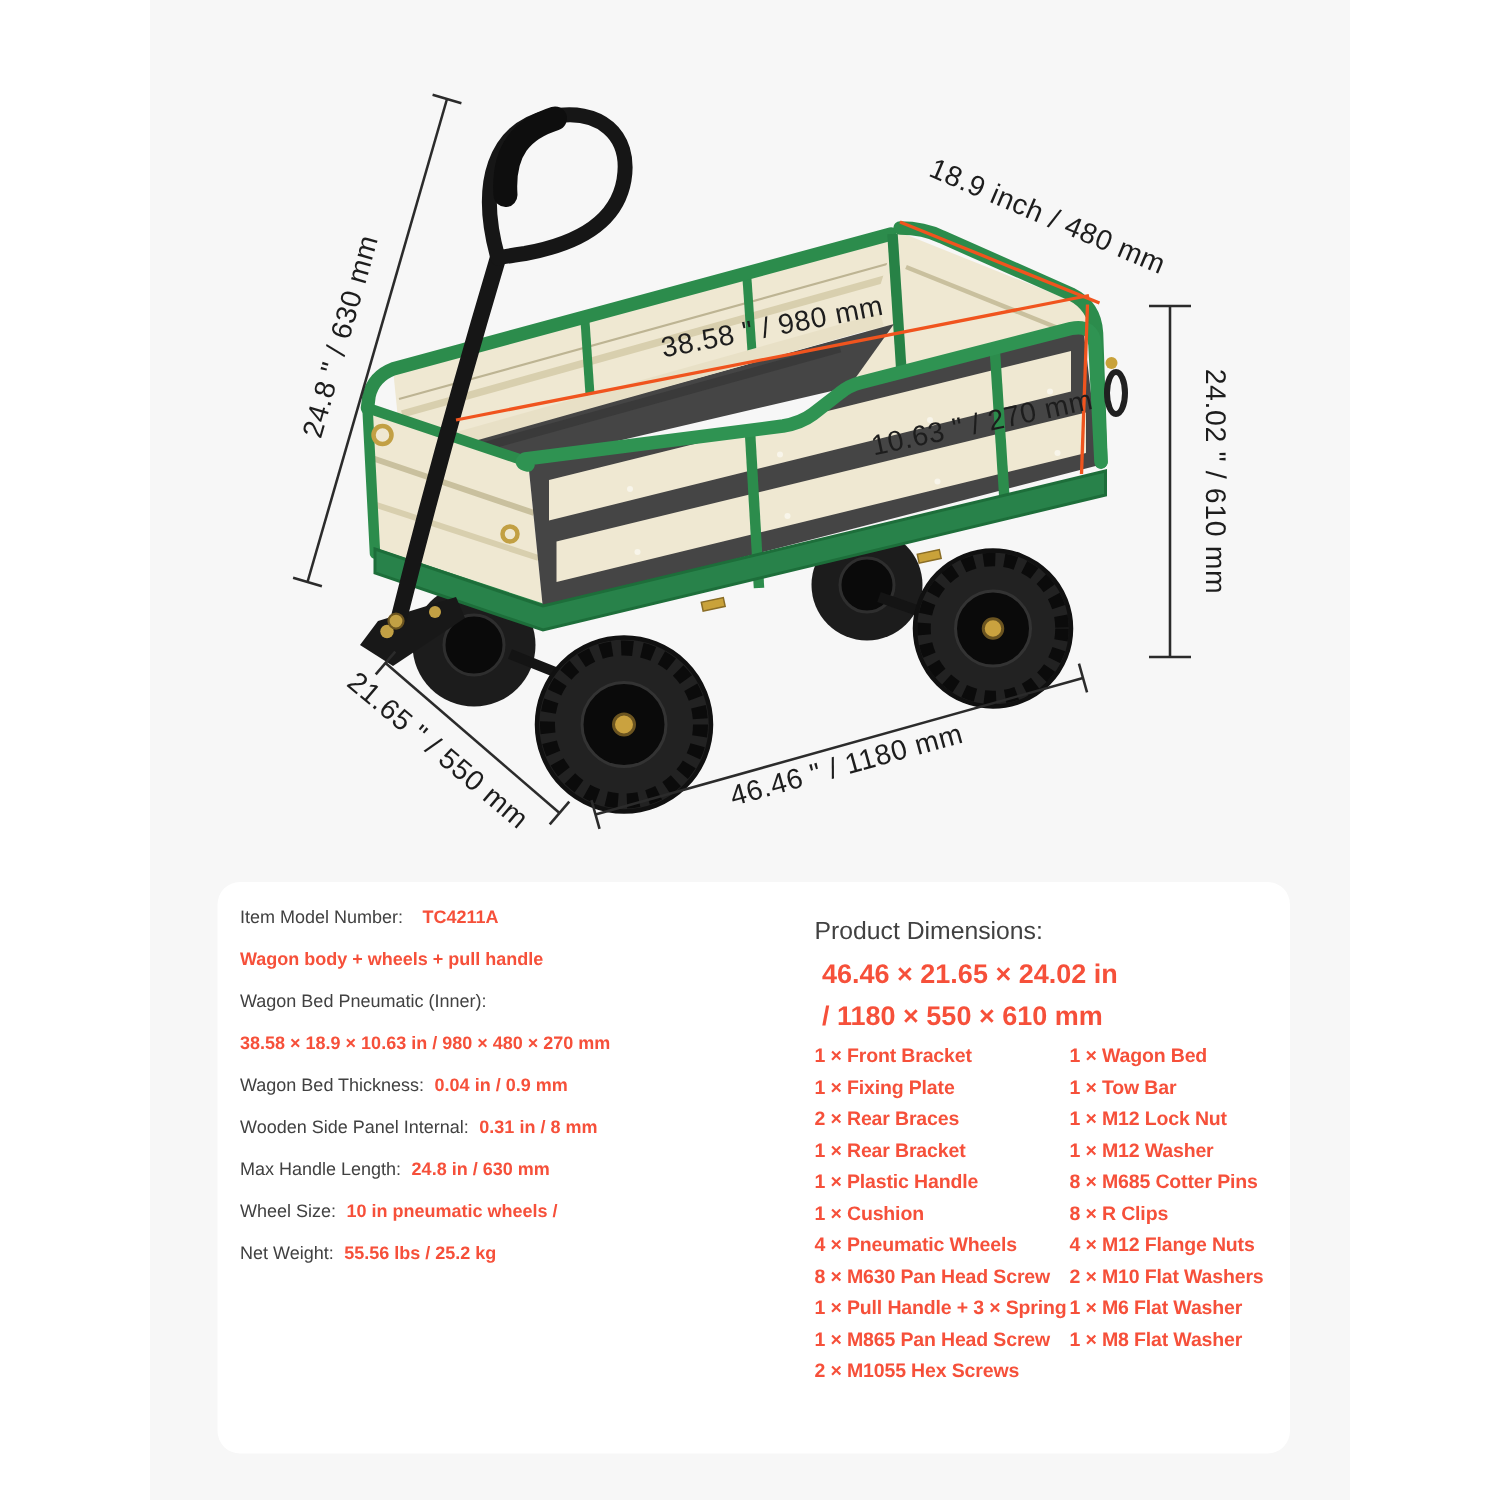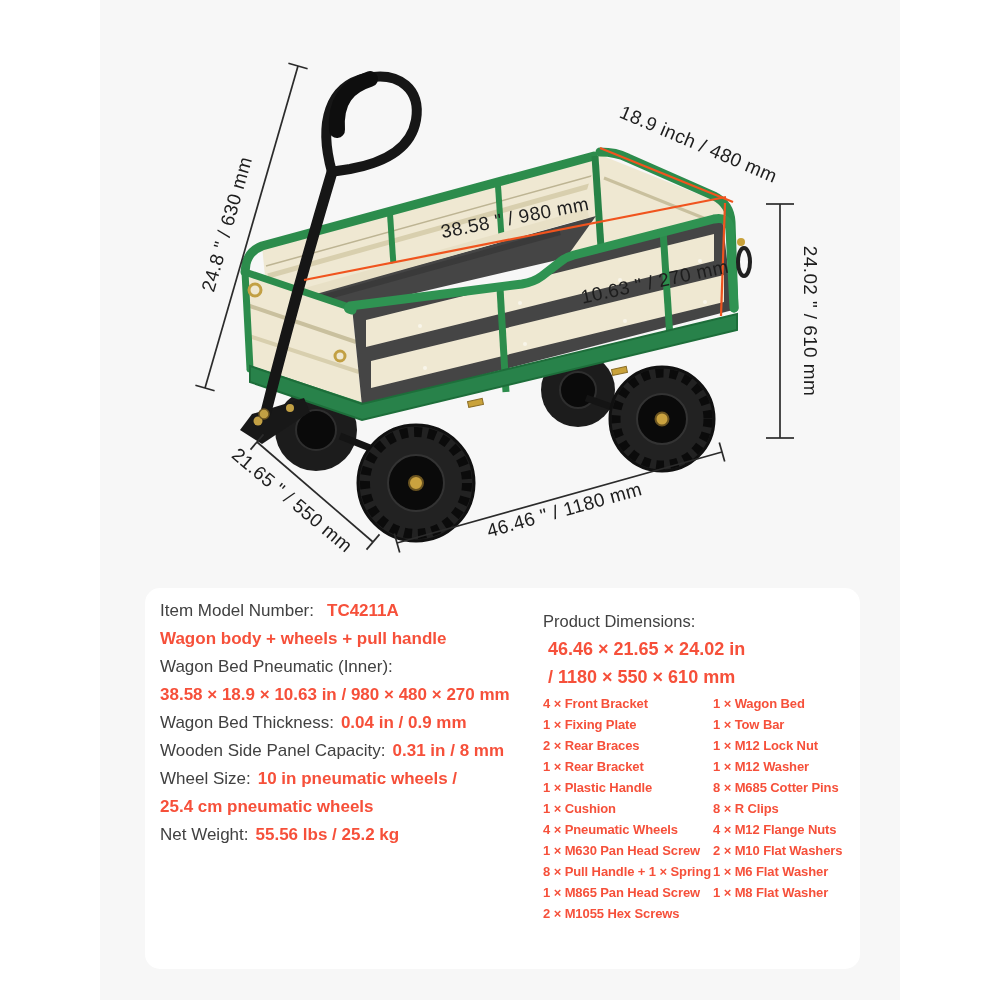--- a/index.html
+++ b/index.html
@@ -11,21 +11,21 @@
     --stage-background:#f7f7f7;
   }
   *{margin:0;padding:0;box-sizing:border-box;}
   html,body{width:1000px;height:1000px;background:#ffffff;font-family:"Liberation Sans",sans-serif;}
   .page{position:relative;width:1000px;height:1000px;background:#ffffff;overflow:hidden;}
   .stage{position:absolute;left:100px;top:0;width:800px;height:1000px;background:var(--stage-background,#f7f7f7);}
   .art{position:absolute;left:0;top:0;width:1000px;height:1000px;pointer-events:none;}
 
   .spec-card{position:absolute;left:145px;top:588px;width:715px;height:381px;
     background:var(--card-background,#fff);border-radius:15px;}
-  .col-left{position:absolute;left:15px;top:9px;width:382px;font-size:17px;line-height:28px;white-space:nowrap;}
+  .col-left{position:absolute;left:15px;top:9px;width:382px;font-size:12px;line-height:28px;white-space:nowrap;}
   .spec-line .lbl{color:var(--text-dark,#414141);}
   .spec-line .val{color:var(--accent-red,#f6503a);font-weight:700;margin-left:7px;}
   .spec-line .lbl:empty + .val{margin-left:0;margin-top:40px;}
   .spec-line .val.gap-wide{margin-left:13px;}
 
   .col-right{position:absolute;left:398px;top:19px;width:310px;}
   .pd-label{font-size:16.5px;line-height:28px;color:var(--text-dark,#414141);}
   .pd-val{font-size:18px;line-height:28px;color:var(--accent-red,#f6503a);font-weight:700;padding-left:5px;white-space:nowrap;}
   .acc-label{font-size:16.5px;line-height:26px;color:var(--text-dark,#414141);margin-top:2px;}
   .acc-grid{margin-top:2px;}
@@ -181,33 +181,33 @@
   </svg>
 
   <div class="spec-card">
 
     <div class="col-left">
       <div class="spec-line"><span class="lbl">Item Model Number:</span><span class="val gap-wide">TC4211A</span></div>
       <div class="spec-line"><span class="lbl"></span><span class="val">Wagon body + wheels + pull handle</span></div>
       <div class="spec-line"><span class="lbl">Wagon Bed Pneumatic (Inner):</span><span class="val"></span></div>
       <div class="spec-line"><span class="lbl"></span><span class="val">38.58 × 18.9 × 10.63 in / 980 × 480 × 270 mm</span></div>
       <div class="spec-line"><span class="lbl">Wagon Bed Thickness:</span><span class="val">0.04 in / 0.9 mm</span></div>
-      <div class="spec-line"><span class="lbl">Wooden Side Panel Capacity:</span><span class="val">0.31 in / 8 mm</span></div>
+      <div class="spec-line"><span class="lbl">Wooden Side Panel Internal:</span><span class="val">0.31 in / 8 mm</span></div>
+      <div class="spec-line"><span class="lbl">Max Handle Length:</span><span class="val">24.8 in / 630 mm</span></div>
       <div class="spec-line"><span class="lbl">Wheel Size:</span><span class="val">10 in pneumatic wheels /</span></div>
-      <div class="spec-line"><span class="lbl"></span><span class="val">25.4 cm pneumatic wheels</span></div>
       <div class="spec-line"><span class="lbl">Net Weight:</span><span class="val">55.56 lbs / 25.2 kg</span></div>
     </div>
 
     <div class="col-right">
       <div class="pd-label">Product Dimensions:</div>
       <div class="pd-val">46.46 × 21.65 × 24.02 in</div>
       <div class="pd-val">/ 1180 × 550 × 610 mm</div>
       <div class="acc-grid">
         <div class="acc-row">
-            <span>4 × Front Bracket</span>
+            <span>1 × Front Bracket</span>
             <span>1 × Wagon Bed</span>
           </div>
         <div class="acc-row">
             <span>1 × Fixing Plate</span>
             <span>1 × Tow Bar</span>
           </div>
         <div class="acc-row">
             <span>2 × Rear Braces</span>
             <span>1 × M12 Lock Nut</span>
           </div>
@@ -221,25 +221,25 @@
           </div>
         <div class="acc-row">
             <span>1 × Cushion</span>
             <span>8 × R Clips</span>
           </div>
         <div class="acc-row">
             <span>4 × Pneumatic Wheels</span>
             <span>4 × M12 Flange Nuts</span>
           </div>
         <div class="acc-row">
-            <span>1 × M630 Pan Head Screw</span>
+            <span>8 × M630 Pan Head Screw</span>
             <span>2 × M10 Flat Washers</span>
           </div>
         <div class="acc-row">
-            <span>8 × Pull Handle + 1 × Spring</span>
+            <span>1 × Pull Handle + 3 × Spring</span>
             <span>1 × M6 Flat Washer</span>
           </div>
         <div class="acc-row">
             <span>1 × M865 Pan Head Screw</span>
             <span>1 × M8 Flat Washer</span>
           </div>
         <div class="acc-row">
             <span>2 × M1055 Hex Screws</span>
             <span></span>
           </div>

